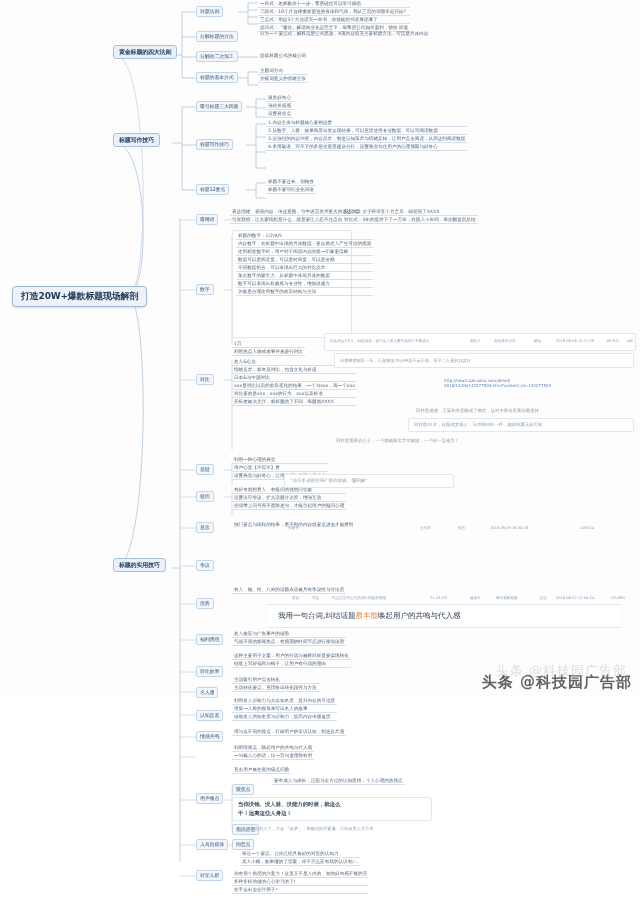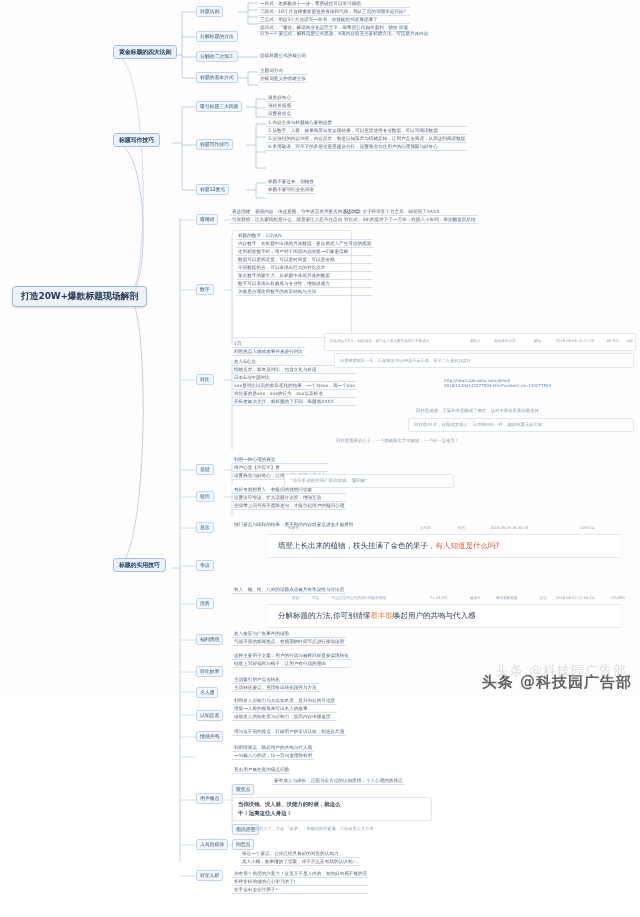--- a/index.html
+++ b/index.html
@@ -399,35 +399,32 @@
   <div class="metarow hl-orange" style="left:336px; top:438px; font-size:4.4px;">同样是富豪的儿子，一个都能像类才华横溢，一个却一言难尽！</div>
 
   <div class="panel" style="left:284px; top:474px; width:170px; height:14px;"></div>
   <div class="metarow hl-red" style="left:290px; top:478px; font-size:4.6px;">“你不多说那些吗? 那你再晓，懂招解”</div>
 
   <div class="metarow" style="left:288px; top:526px;">头条号</div>
   <div class="metarow" style="left:420px; top:526px;">连马车</div>
   <div class="metarow" style="left:458px; top:526px;">情点</div>
   <div class="metarow" style="left:490px; top:526px;">2018-08-09 16:30:16</div>
   <div class="metarow" style="left:580px; top:526px;">106724</div>
-  <div class="quote" style="left:268px; top:534px; width:352px;">
-    <span>墙壁上长出来的植物，枝头挂满了金色的果子，</span><span class="hl-red">有人知道是什么吗?</span>
-  </div>
 
   <div class="metarow" style="left:292px; top:596px;">原创</div>
   <div class="metarow" style="left:312px; top:596px;">节选</div>
   <div class="metarow" style="left:332px; top:596px;">气温沉苦不止只的哭时间自然美感</div>
   <div class="metarow" style="left:430px; top:596px;">21,10.5万</div>
   <div class="metarow" style="left:470px; top:596px;">最事件</div>
   <div class="metarow" style="left:496px; top:596px;">每日最新热度</div>
   <div class="metarow" style="left:540px; top:596px;">社会</div>
   <div class="metarow" style="left:556px; top:596px;">2018-08-02 12:04:24</div>
   <div class="metarow" style="left:610px; top:596px;">125,860</div>
   <div class="quote" style="left:268px; top:604px; width:352px;">
-    <span>分解标题的方法,你可别猜懂</span><span class="hl-orange">最丰能</span><span>唤起用户的共鸣与代入感</span>
+    <span>我用一句台词,纠结话题</span><span class="hl-orange">最丰能</span><span>唤起用户的共鸣与代入感</span>
   </div>
 
   <div class="panel" style="left:232px; top:797px; width:200px; height:24px;"></div>
   <div class="metarow" style="left:238px; top:801px; font-size:5.4px; color:#3a4a5c; font-weight:bold;">当你没钱、没人脉、没能力的时候，就这么</div>
   <div class="metarow" style="left:238px; top:810px; font-size:5.4px; color:#3a4a5c; font-weight:bold;">干！远离这些人身边！</div>
   <div class="metarow" style="left:238px; top:826px; font-size:4.2px;">没人对你说的人了，才会 『做梦』，每整理的话要懂，只有做男人才不值</div>
 
   <div class="watermark">
     <span class="ghost">头条 @科技园广告部</span>
     <span>头条 @科技园广告部</span>

